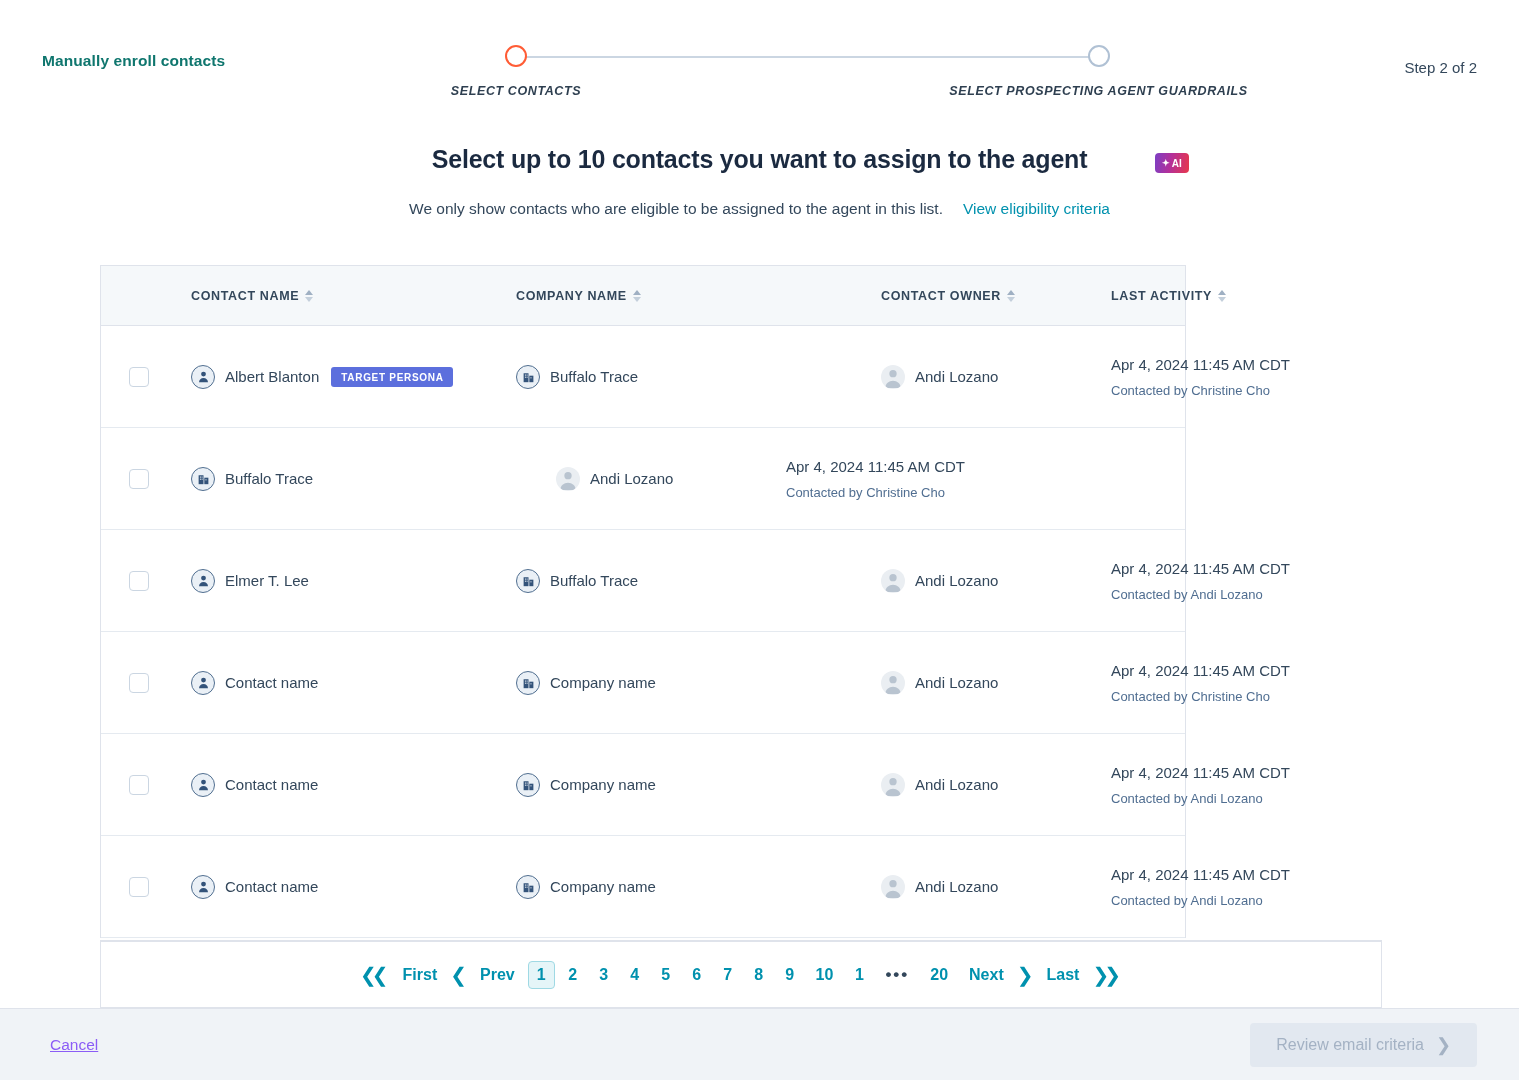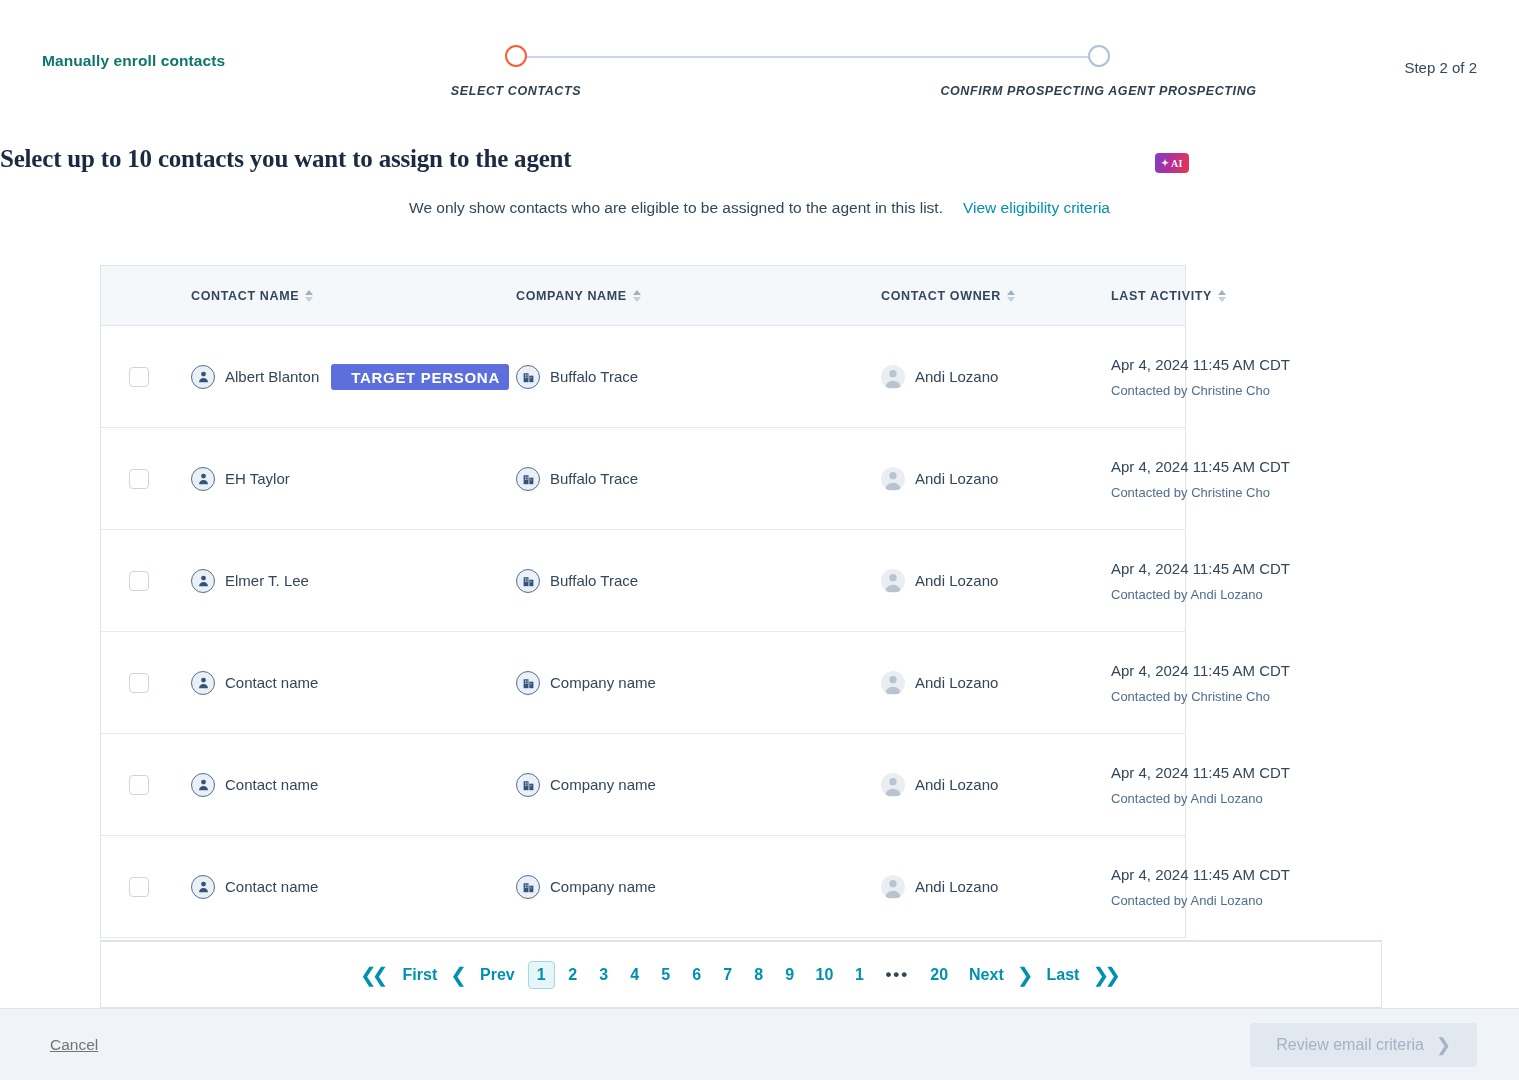--- a/index.html
+++ b/index.html
@@ -82,24 +82,23 @@
   
   .heading-wrap {
     position: absolute;
     left: 0;
     top: 145px;
     width: 1519px;
   }
   .heading-row {
     display: flex;
     align-items: center;
-    justify-content: flex-start;
+    justify-content: center;
     gap: 0px;
     position: relative;
-    font-family: Liberation Serif, serif;
   }
   h1.page-title {
     font-size: 25px;
     font-weight: bold;
     color: #1b2a40;
     letter-spacing: -.2px;
     text-align: center;
   }
   .ai-badge {
     position: absolute;
@@ -227,24 +226,24 @@
     margin-right: 10px;
     overflow: hidden;
   }
 
   .cell-text { font-size: 15px; color: #33475b; white-space: nowrap; }
 
   .persona-badge {
     margin-left: 12px;
     background: #5c6fdd;
     color: #fff;
-    font-size: 15px;
+    font-size: 10px;
     font-weight: bold;
     letter-spacing: .7px;
-    padding: 5px 9px 4px 20px;
+    padding: 5px 9px 4px 10px;
     border-radius: 3px;
     white-space: nowrap;
   }
 
   .activity-cell { display: block; }
   .activity-main { font-size: 15px; color: #33475b; white-space: nowrap; }
   .activity-sub  { font-size: 13px; color: #506e91; margin-top: 10px; white-space: nowrap; }
 
   
   .pagination-bar {
@@ -291,21 +290,21 @@
     width: 1519px;
     height: 72px;
     background: #f0f3f7;
     border-top: 1px solid #dfe3eb;
     display: flex;
     align-items: center;
   }
   .cancel-link {
     margin-left: 50px;
     font-size: 15.5px;
-    color: #737373;
+    color: #8b5cf6;
     text-decoration: underline;
     cursor: pointer;
   }
   .primary-btn {
     position: absolute;
     right: 42px;
     top: 14px;
     background: #e2e8f0;
     color: #a4b2c4;
     border: none;
@@ -330,21 +329,21 @@
   <div class="stepper">
     <div class="stepper-line"></div>
 
     <div class="step-node first">
       <div class="step-dot active"></div>
       <div class="step-label">SELECT CONTACTS</div>
     </div>
 
     <div class="step-node second">
       <div class="step-dot inactive"></div>
-      <div class="step-label">CONFIRM PROSPECTING AGENT PROSPECTING</div>
+      <div class="step-label">SELECT PROSPECTING AGENT GUARDRAILS</div>
     </div>
   </div>
 
   <div class="step-counter">Step 2 of 2</div>
 </div>
 
 <div class="heading-wrap">
   <div class="heading-row">
     <h1 class="page-title">Select up to 10 contacts you want to assign to the agent</h1>
     <div class="ai-badge">
@@ -435,29 +434,20 @@
           <span class="cell-text">Andi Lozano</span>
         </div>
         <div class="cell col-act activity-cell">
           <div class="activity-main">Apr 4, 2024 11:45 AM CDT</div>
           <div class="activity-sub">Contacted by Christine Cho</div>
         </div>
       </div>
       <div class="trow">
         <div class="cell col-check">
           <span class="checkbox"></span>
-        </div>
-        <div class="cell col-name">
-          <span class="contact-icon">
-            <svg width="13" height="13" viewBox="0 0 16 16" fill="#33537a">
-              <circle cx="8" cy="5" r="3"></circle>
-              <path d="M2.5 15c0-3.1 2.5-5.2 5.5-5.2s5.5 2.1 5.5 5.2z"></path>
-            </svg>
-          </span>
-          <span class="cell-text">EH Taylor</span>
         </div>
         <div class="cell col-comp">
           <span class="company-icon">
             <svg width="13" height="13" viewBox="0 0 16 16" fill="#33537a">
               <rect x="2" y="4" width="6" height="11"></rect>
               <rect x="9" y="7" width="5" height="8"></rect>
               <rect x="3.6" y="5.6" width="1.3" height="1.3" fill="#eaf0f6"></rect>
               <rect x="5.6" y="5.6" width="1.3" height="1.3" fill="#eaf0f6"></rect>
               <rect x="3.6" y="8.2" width="1.3" height="1.3" fill="#eaf0f6"></rect>
               <rect x="5.6" y="8.2" width="1.3" height="1.3" fill="#eaf0f6"></rect>

